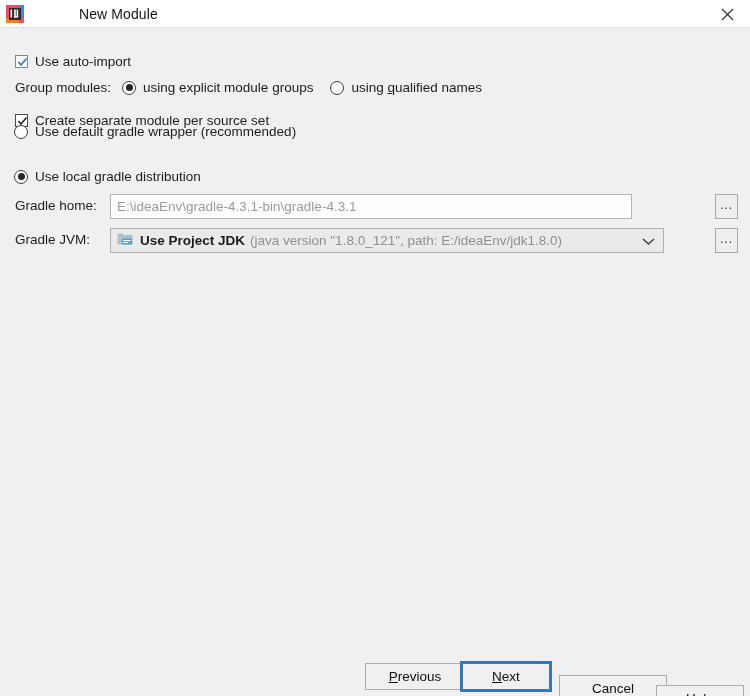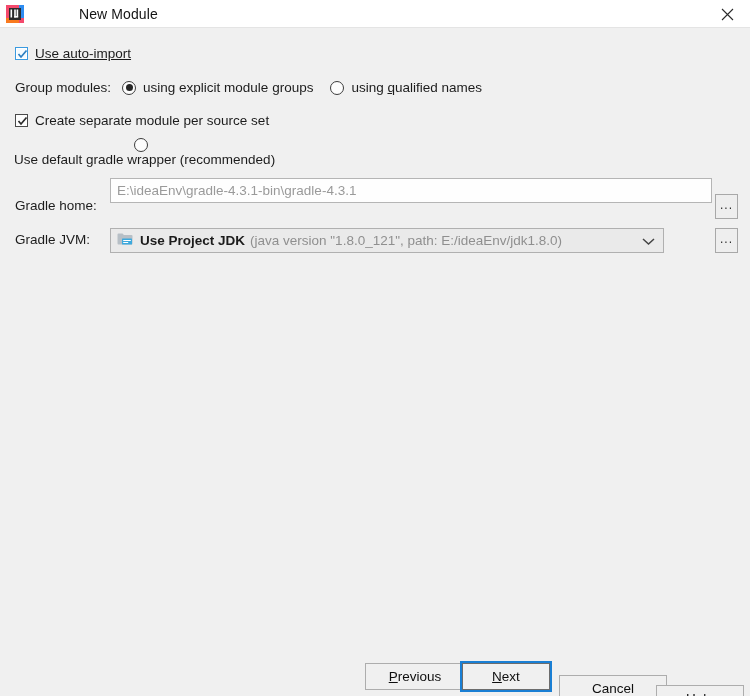--- a/index.html
+++ b/index.html
@@ -206,21 +206,21 @@
 
   <span class="close-btn">
     <svg width="13" height="13" viewBox="0 0 13 13">
       <path d="M1 1 L12 12 M12 1 L1 12" stroke="#2b2b2b" stroke-width="1.1" fill="none"></path>
     </svg>
   </span>
 </div>
 
 <div class="body">
 
-  <div class="row" style="left:15px; top:18px;text-decoration:underline;">
+  <div class="row" style="left:15px; top:26px;">
     <span class="cbx focusbox">
       <svg width="11" height="11" viewBox="0 0 11 11">
         <path d="M1.5 5 L4 8 L9.5 1.5" stroke="#2d7fc1" stroke-width="1.7" fill="none"></path>
       </svg>
     </span>
     <span class="lbl">Use auto-import</span>
   </div>
 
   <div class="row" style="left:15px; top:52px;">
     <span class="lbl" style="margin-right:11px;">Group modules:</span>
@@ -234,30 +234,34 @@
 
   <div class="row" style="left:15px; top:85px;">
     <span class="cbx">
       <svg width="11" height="11" viewBox="0 0 11 11">
         <path d="M1.5 5 L4 8 L9.5 1.5" stroke="#2b2b2b" stroke-width="1.7" fill="none"></path>
       </svg>
     </span>
     <span class="lbl">Create separate module per source set</span>
   </div>
 
-  <div class="row" style="left:14px; top:110px;flex-direction:column;">
+  <div class="row" style="left:14px; top:96px;">
     <span class="rdo"></span>
     <span class="lbl">Use default gradle wrapper (recommended)</span>
   </div>
 
+  <div class="row" style="left:14px; top:141px;">
+    <span class="rdo on"></span>
+    <span class="lbl">Use local gradle distribution</span>
+  </div>
 
   <div class="row" style="left:15px; top:170px;">
     <span class="lbl">Gradle home:</span>
   </div>
-  <div class="field" style="position:absolute; left:110px; top:150px; width:602px;">
+  <div class="field" style="position:absolute; left:110px; top:166px; width:522px;">
     <span>E:\ideaEnv\gradle-4.3.1-bin\gradle-4.3.1</span>
   </div>
   <div class="ellipsis-btn" style="left:715px; top:166px; position:absolute;">
     <span>...</span>
   </div>
 
   <div class="row" style="left:15px; top:204px;">
     <span class="lbl">Gradle JVM:</span>
   </div>
   <div class="combo" style="position:absolute; left:110px; top:200px; width:554px;">

